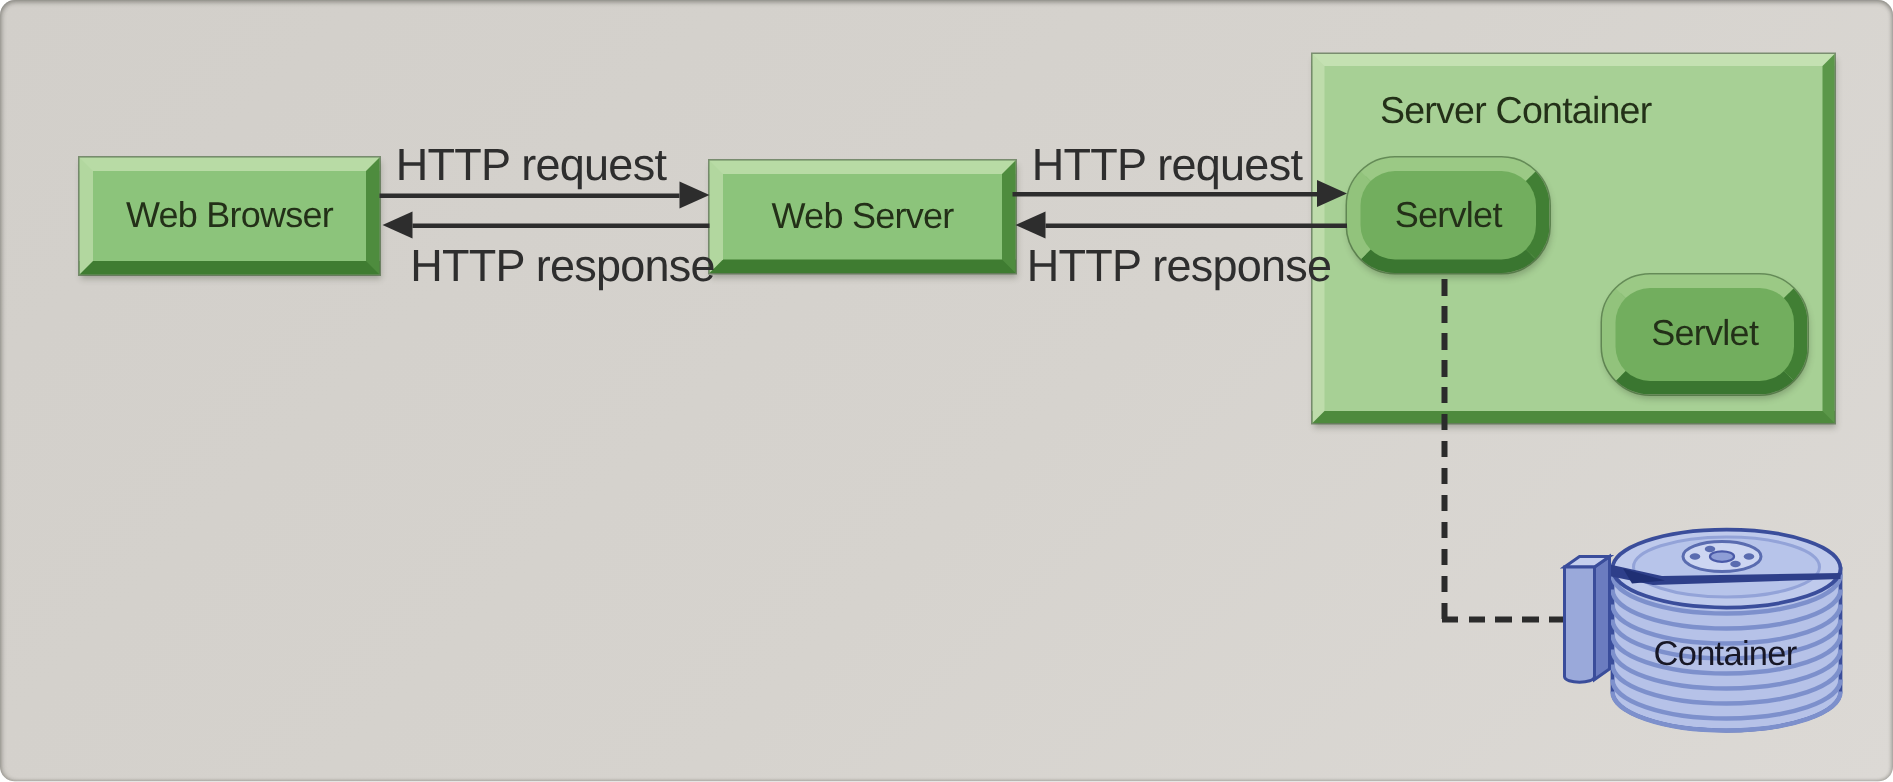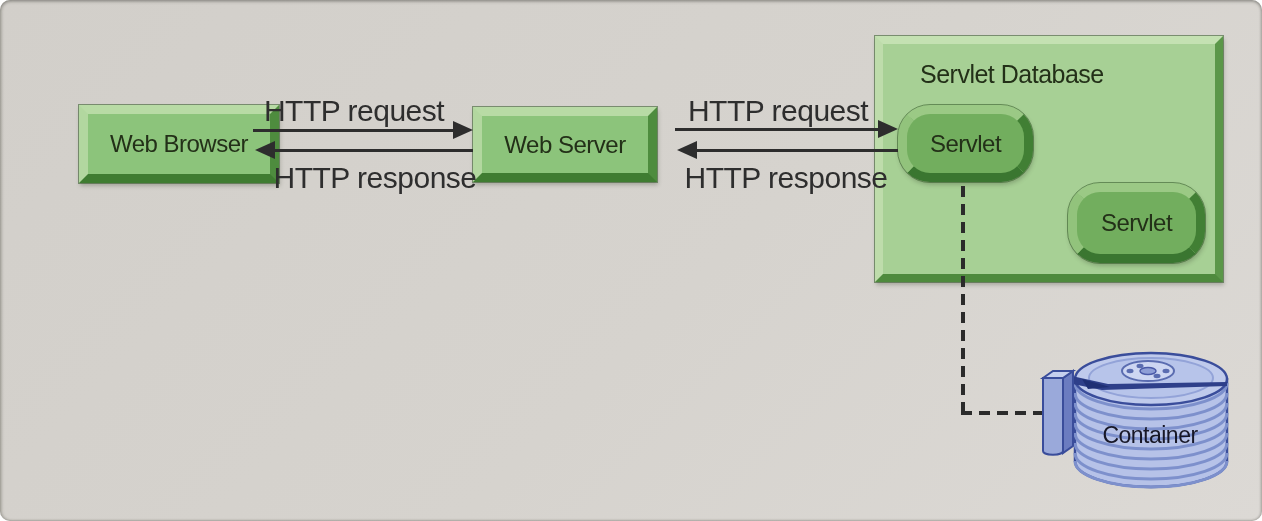--- a/index.html
+++ b/index.html
@@ -29,30 +29,30 @@
   .vdash{position:absolute;width:4px;background:repeating-linear-gradient(to bottom,#2b2b2b 0 11px,transparent 11px 18px);z-index:4;}
   .hdash{position:absolute;height:4px;background:repeating-linear-gradient(to right,#2b2b2b 0 11px,transparent 11px 18px);z-index:4;}
   .db-svg{position:absolute;left:1030px;top:335px;z-index:4;}
   .db-label{position:absolute;left:1150px;top:422px;transform:translateX(-50%);font-size:23px;color:#171726;letter-spacing:-0.5px;white-space:nowrap;z-index:6;}
 </style>
 </head>
 <body>
 
 <div class="canvas">
 
-  <div class="bevel box-green" style="left:53px;top:105px;width:200px;height:78px;margin-left:26px;">
+  <div class="bevel box-green" style="left:53px;top:105px;width:200px;height:78px;">
     <span class="box-label">Web Browser</span>
   </div>
 
-  <div class="bevel box-green" style="left:473px;top:107px;width:184px;height:75px;">
+  <div class="bevel box-green" style="left:473px;top:107px;width:204px;height:75px;">
     <span class="box-label">Web Server</span>
   </div>
 
   <div class="bevel container-green" style="left:875px;top:36px;width:348px;height:246px;">
-    <span class="container-title">Servlet Database</span>
+    <span class="container-title">Server Container</span>
   </div>
 
   <div class="bevel servlet-green" style="left:898px;top:105px;width:135px;height:77px;">
     <span class="box-label">Servlet</span>
   </div>
 
   <div class="bevel servlet-green" style="left:1068px;top:183px;width:137px;height:80px;">
     <span class="box-label">Servlet</span>
   </div>
 

